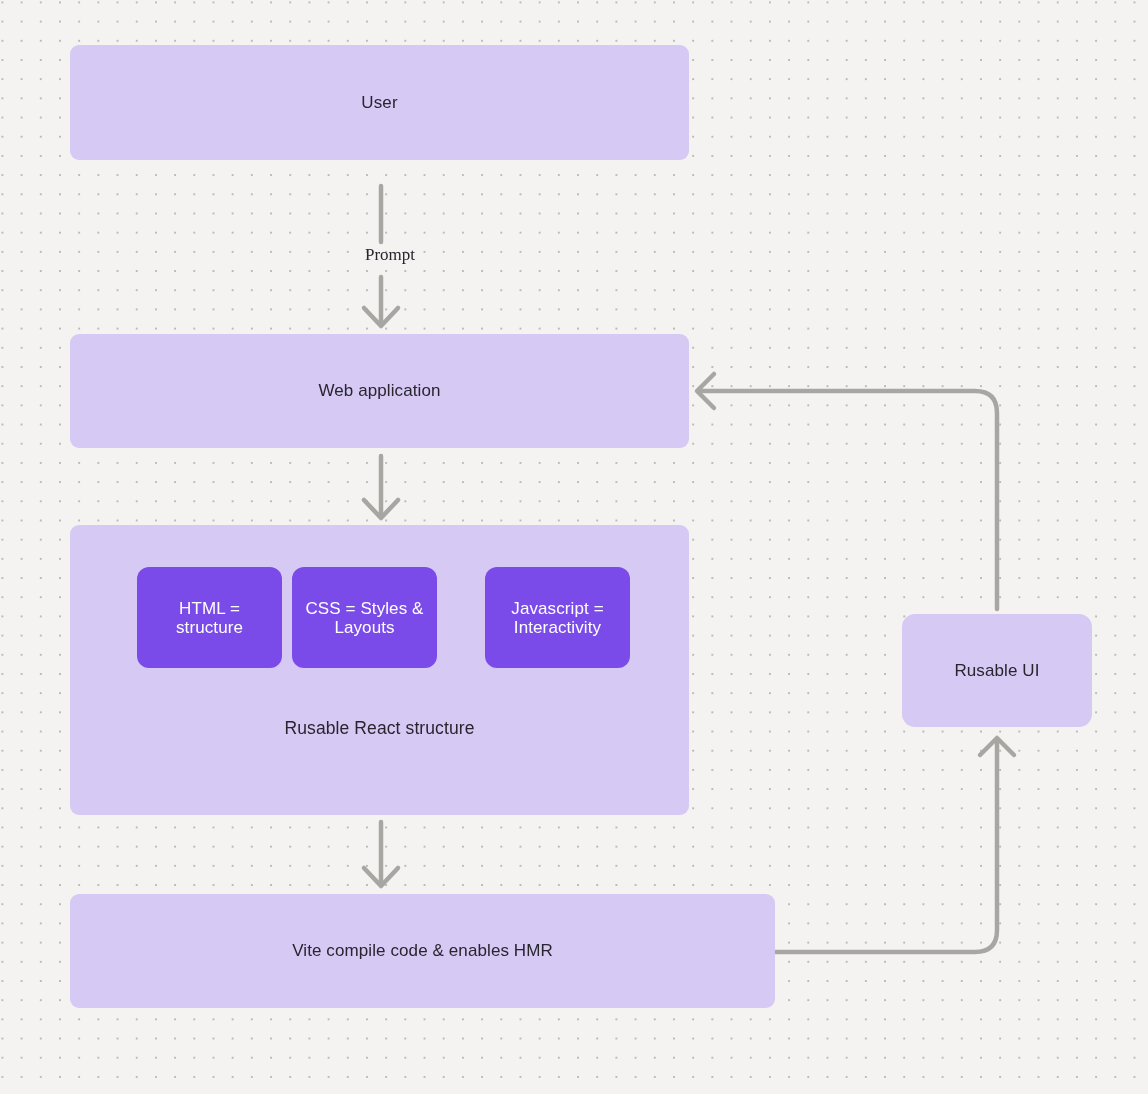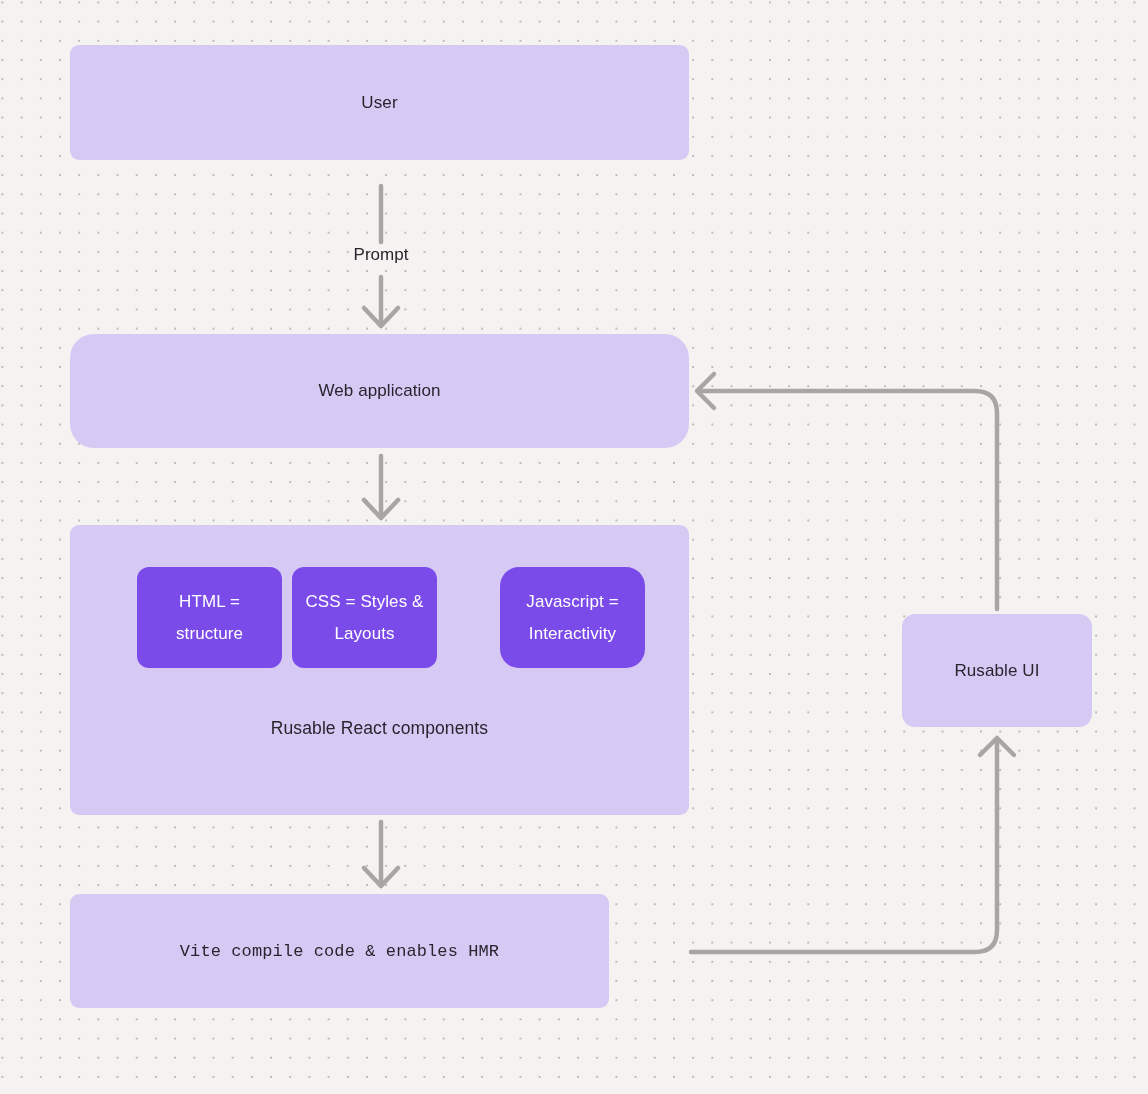--- a/index.html
+++ b/index.html
@@ -45,58 +45,59 @@
     border-radius: 9px;
     display: flex;
     align-items: center;
     justify-content: center;
     text-align: center;
     color: var(--node-text);
     font-size: 17px;
     letter-spacing: 0.1px;
   }
   .node-user  { left: 70px; top: 45px;  width: 619px; height: 115px; }
-  .node-web   { left: 70px; top: 334px; width: 619px; height: 114px; border-radius: 24px; }
+  .node-web   { left: 70px; top: 334px; width: 619px; height: 114px; }
   .node-group { left: 70px; top: 525px; width: 619px; height: 290px; display: block; }
-  .node-vite  { left: 70px; top: 894px; width: 539px; height: 114px; font-family: Liberation Mono, monospace; }
+  .node-vite  { left: 70px; top: 894px; width: 705px; height: 114px; }
   .node-render{ left: 902px; top: 614px; width: 190px; height: 113px; border-radius: 13px; }
   .child {
     position: absolute;
     top: 42px;
     width: 145px;
     height: 101px;
     background: var(--child-fill);
     color: var(--child-text);
     border-radius: 12px;
     display: flex;
     align-items: center;
     justify-content: center;
     text-align: center;
     font-size: 17px;
-    line-height: 32px;
+    line-height: 19px;
     padding: 0 10px;
   }
   .child-1 { left: 67px; }
   .child-2 { left: 222px; }
-  .child-3 { left: 430px; border-radius: 19px; }
+  .child-3 { left: 415px; }
   .group-label {
     position: absolute;
     left: 0; top: 193px;
     width: 100%;
     text-align: center;
     font-size: 17.5px;
     color: var(--node-text);
   }
   .edge-label {
     position: absolute;
-    left: 341px; top: 245px;
+    left: 350px; top: 245px;
     width: 80px;
     text-align: center;
     font-size: 17px;
     color: var(--node-text);
+    font-family: Liberation Serif, serif;
   }
 </style>
 </head>
 <body>
 
 <div class="canvas">
 
   <svg class="arrows" viewBox="0 0 1148 1094" xmlns="http://www.w3.org/2000/svg">
 
     <path d="M381 186 V242"></path>
@@ -130,21 +131,21 @@
   <div class="node node-group">
     <div class="child child-1">
       <span>HTML = structure</span>
     </div>
     <div class="child child-2">
       <span>CSS = Styles &amp; Layouts</span>
     </div>
     <div class="child child-3">
       <span>Javascript = Interactivity</span>
     </div>
-    <div class="group-label">Rusable React components</div>
+    <div class="group-label">Rusable React structure</div>
   </div>
 
   <div class="node node-vite">
     <span>Vite compile code &amp; enables HMR</span>
   </div>
 
   <div class="node node-render">
     <span>Rusable UI</span>
   </div>
 

